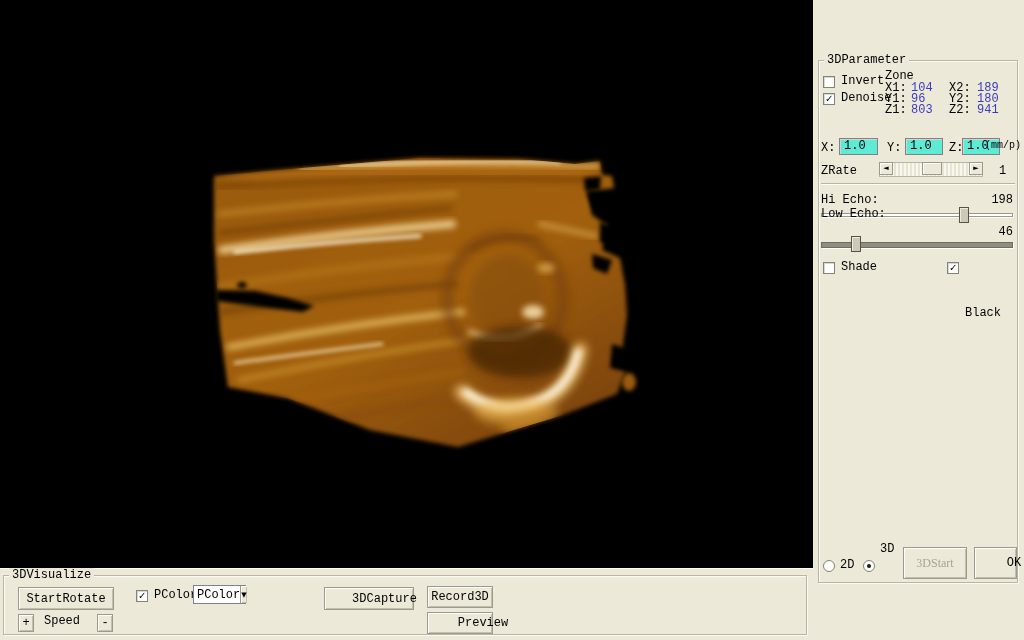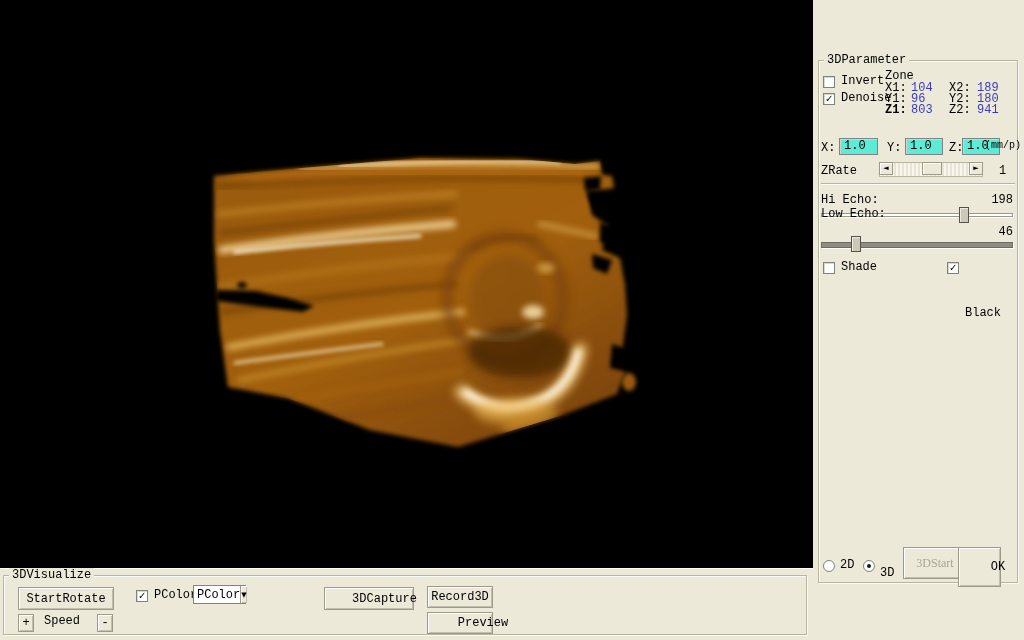--- a/index.html
+++ b/index.html
@@ -206,21 +206,21 @@
       <span class="lbl" style="left:22px; top:31px;">Denoise</span>
 
       <span class="lbl" style="left:66px; top:9px;">Zone</span>
       <span class="lbl" style="left:66px; top:21px;">
         <span style="display:inline-block;width:26px;">X1:</span><span class="val-blue" style="display:inline-block;width:38px;">104</span><span style="display:inline-block;width:28px;">X2:</span><span class="val-blue">189</span>
       </span>
       <span class="lbl" style="left:66px; top:32px;">
         <span style="display:inline-block;width:26px;">Y1:</span><span class="val-blue" style="display:inline-block;width:38px;">96</span><span style="display:inline-block;width:28px;">Y2:</span><span class="val-blue">180</span>
       </span>
       <span class="lbl" style="left:66px; top:43px;">
-        <span style="display:inline-block;width:26px;font-weight:bold;">Z1:</span><span class="val-blue" style="display:inline-block;width:38px;">803</span><span style="display:inline-block;width:28px;">Z2:</span><span class="val-blue">941</span>
+        <span style="display:inline-block;width:26px;">Z1:</span><span class="val-blue" style="display:inline-block;width:38px;">803</span><span style="display:inline-block;width:28px;">Z2:</span><span class="val-blue">941</span>
       </span>
 
       <span class="lbl" style="left:2px; top:81px;">X:</span>
       <span class="textinput" style="left:20px; top:77px; width:39px; height:17px;">1.0</span>
       <span class="lbl" style="left:68px; top:81px;">Y:</span>
       <span class="textinput" style="left:86px; top:77px; width:38px; height:17px;">1.0</span>
       <span class="lbl" style="left:130px; top:81px;">Z:</span>
       <span class="textinput" style="left:143px; top:77px; width:38px; height:17px;">1.0</span>
       <span class="lbl" style="left:166px; top:78px; font-size:10px;">(mm/p)</span>
 
@@ -251,23 +251,23 @@
       <span class="checkbox" style="left:4px; top:201px;"></span>
       <span class="lbl" style="left:22px; top:200px;">Shade</span>
       <span class="checkbox" style="left:128px; top:201px;">
           <span>✓</span>
         </span>
       <span class="lbl" style="left:146px; top:200px;margin-top:46px;">Black</span>
 
       <span class="radio" style="left:4px; top:499px;"></span>
       <span class="lbl" style="left:21px; top:498px;">2D</span>
       <span class="radio selected" style="left:44px; top:499px;"></span>
-      <span class="lbl" style="left:61px; top:506px;">3D</span>
+      <span class="lbl" style="left:61px; top:482px;">3D</span>
       <button class="btn disabled" style="left:84px; top:486px; width:64px; height:32px;font-family:Liberation Serif, serif;">3DStart</button>
-      <button class="btn" style="left:139px; top:486px; width:43px; height:40px;padding-left:37px;">OK</button>
+      <button class="btn" style="left:155px; top:486px; width:43px; height:32px;padding-left:37px;">OK</button>
     </div>
   </div>
 
   <div id="bottom-panel">
     <div class="groupbox" style="left:3px; top:6px; width:804px; height:60px;">
       <span class="group-label">3DVisualize</span>
 
       <button class="btn" style="left:14px; top:11px; width:96px; height:23px;">StartRotate</button>
 
       <span class="checkbox" style="left:132px; top:14px;">

